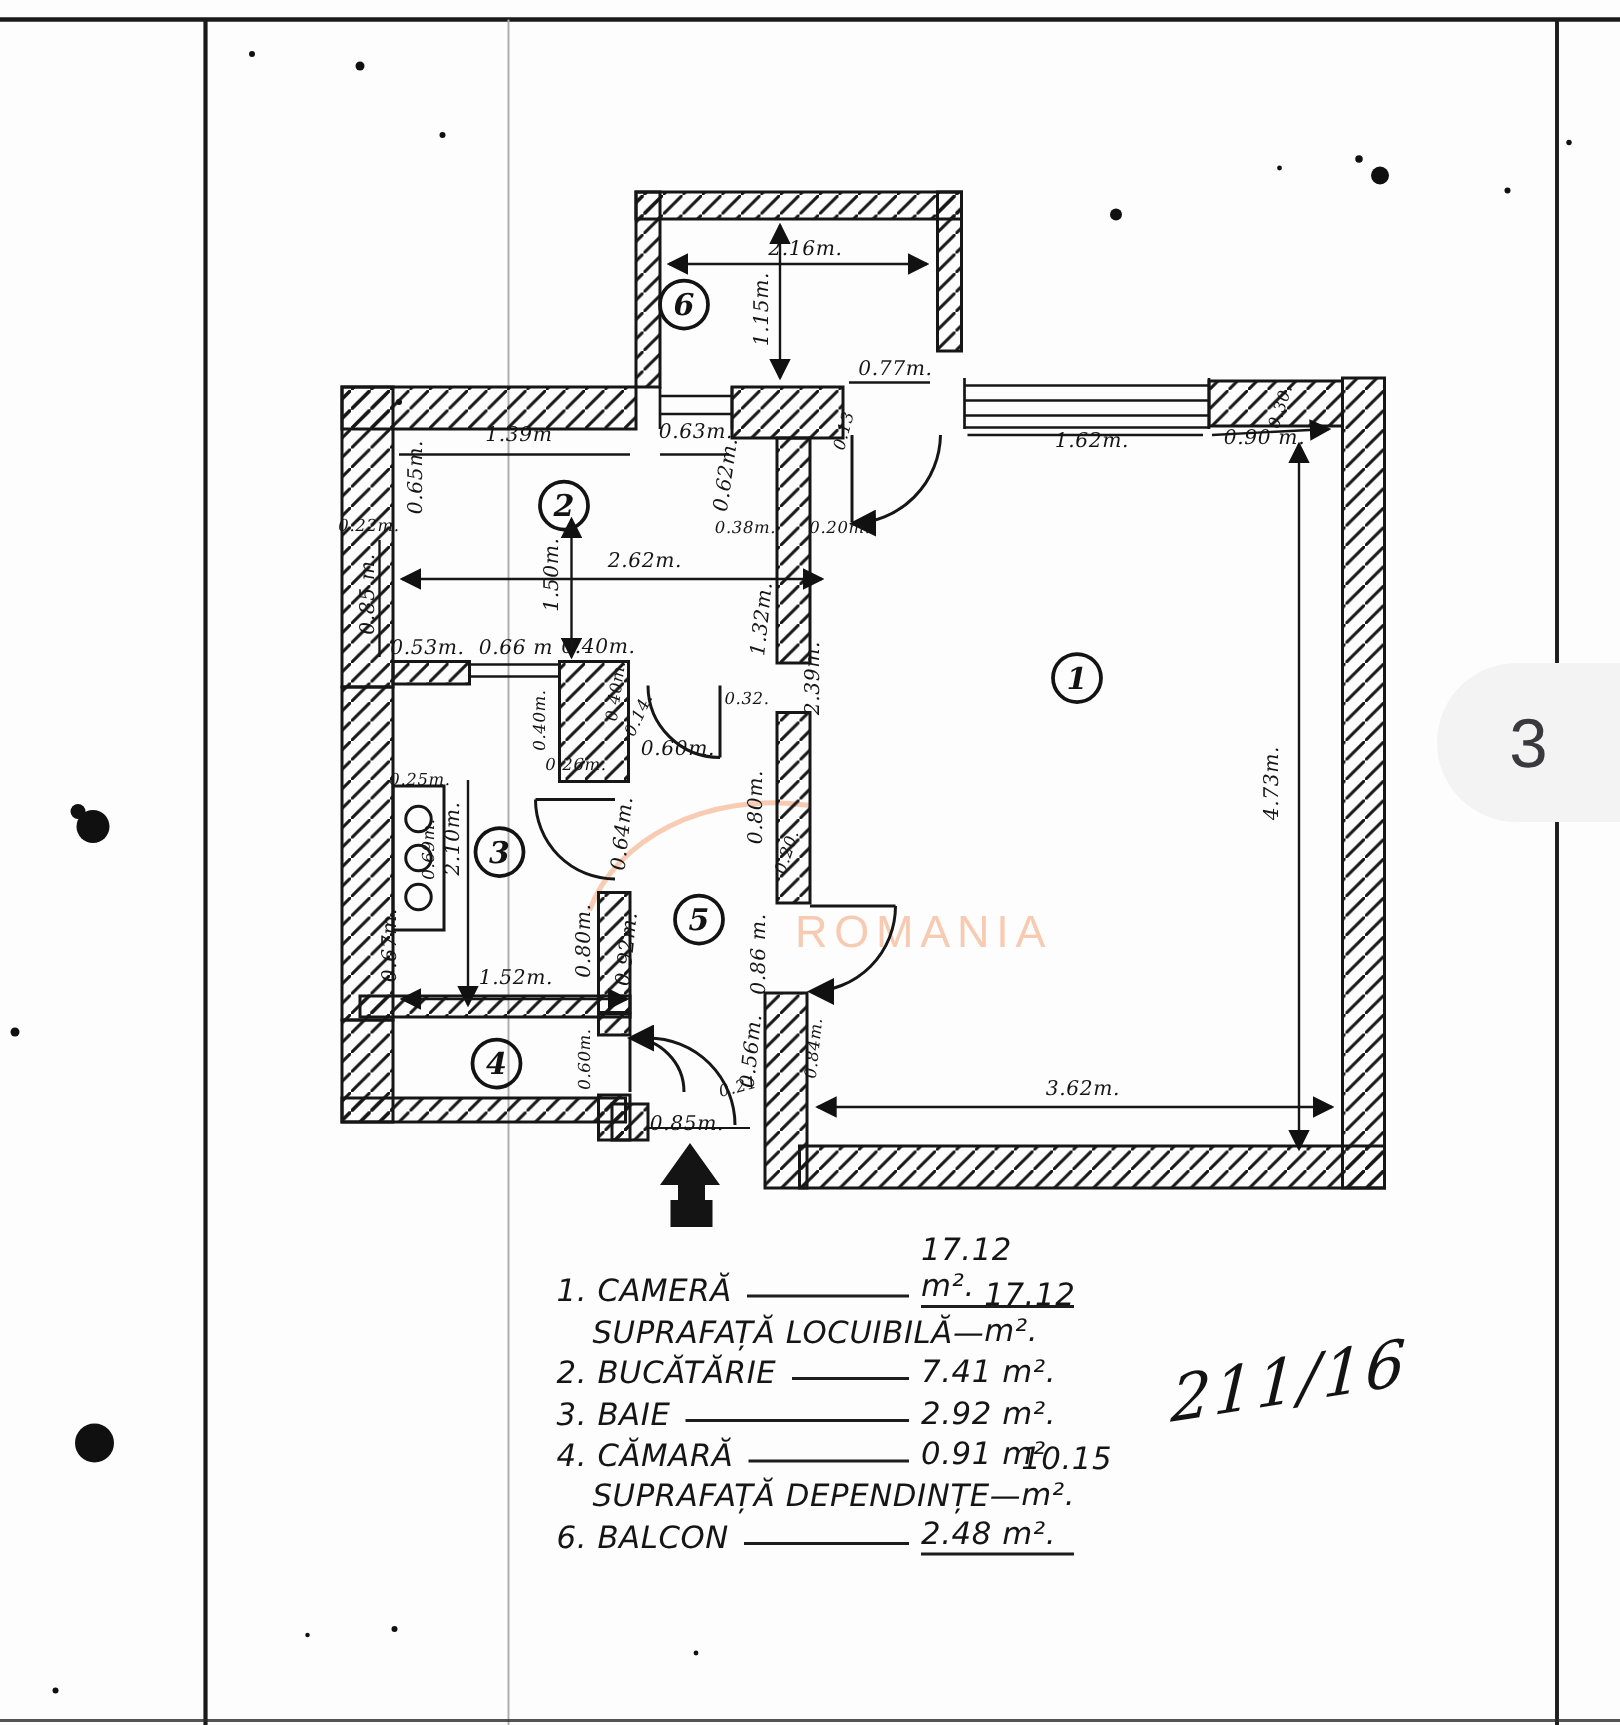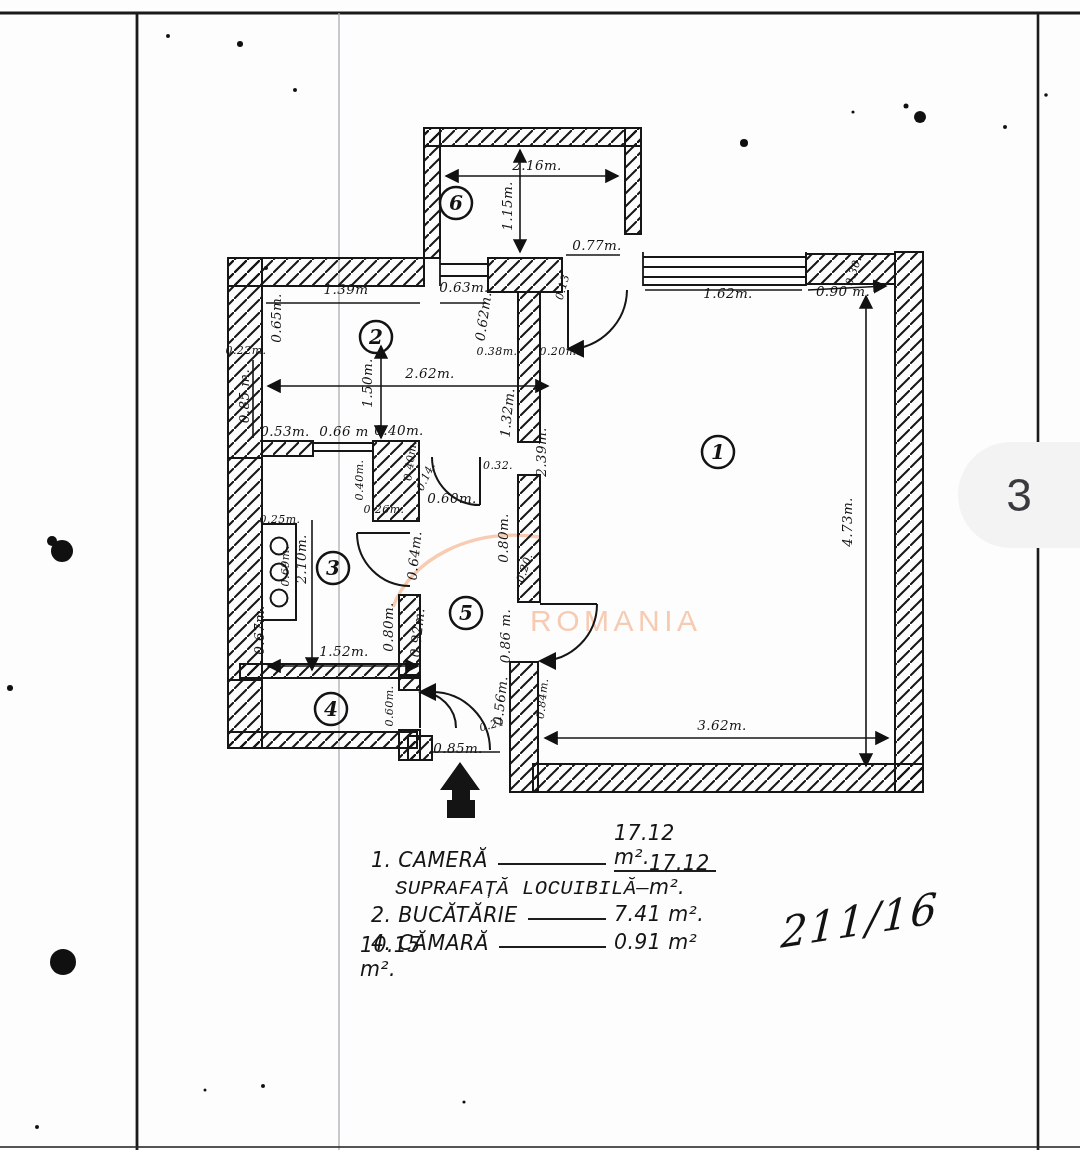--- a/index.html
+++ b/index.html
@@ -8,21 +8,21 @@
   svg{position:absolute;inset:0;}
   
   .dim{font-family:"DejaVu Serif",serif;font-style:italic;font-size:13.5px;fill:#151515;letter-spacing:.4px;}
   .dim.sm{font-size:11px;}
   .room-n{font-family:"DejaVu Serif",serif;font-style:italic;font-weight:700;font-size:20px;fill:#131313;}
   .wm-text{font-family:"Liberation Sans",sans-serif;font-size:30px;letter-spacing:4.5px;fill:#f6c3a6;}
   
   #legend{position:absolute;left:360px;top:845px;width:356px;color:#151515;
           font-family:"DejaVu Sans",sans-serif;font-style:italic;font-size:20.5px;font-weight:500;letter-spacing:.4px;}
   .lrow{display:flex;align-items:flex-end;height:27.4px;}
-  .lrow.summary .llab{flex:1;white-space:nowrap;padding-left:24px;font-family:Liberation Mono, monospace;}
+  .lrow.summary .llab{flex:1;white-space:nowrap;padding-left:24px;}
   .llab{white-space:nowrap;margin-left:11px;}
   .lead{flex:1;border-bottom:2.2px solid #1d1d1d;margin:0 8px 7px 10px;}
   .lval{flex:none;width:102px;padding-bottom:1px;}
   .lval.u{border-bottom:2.2px solid #1d1d1d;}
   
   .stamp{position:absolute;left:780px;top:896px;font-family:"DejaVu Serif",serif;font-style:italic;
          font-size:42px;color:#131313;transform:rotate(-9deg) skewX(-12deg);letter-spacing:2px;}
   
   .page-pill{position:absolute;right:0;top:442px;width:122px;height:106px;background:#f3f3f4;
              border-radius:53px 0 0 53px;display:flex;align-items:center;justify-content:center;
@@ -254,26 +254,37 @@
       <div class="lrow summary">
         <span class="llab">SUPRAFAȚĂ LOCUIBILĂ—</span>
         <span class="lval">17.12 m².</span>
       </div>
       <div class="lrow item">
         <span class="llab">2. BUCĂTĂRIE</span>
         <span class="lead"></span>
         <span class="lval">7.41 m².</span>
       </div>
       <div class="lrow item">
+        <span class="llab">3. BAIE</span>
+        <span class="lead"></span>
+        <span class="lval">2.92 m².</span>
+      </div>
+      <div class="lrow item">
         <span class="llab">4. CĂMARĂ</span>
         <span class="lead"></span>
         <span class="lval">0.91 m²</span>
       </div>
       <div class="lrow summary">
+        <span class="llab">SUPRAFAȚĂ DEPENDINȚE—</span>
         <span class="lval">10.15 m².</span>
+      </div>
+      <div class="lrow item-sub">
+        <span class="llab">6. BALCON</span>
+        <span class="lead"></span>
+        <span class="lval u">2.48 m².</span>
       </div>
       <div class="lrow summary">
       </div>
     </div>
 
   <div class="stamp">211/16</div>
 
   <div class="page-pill">
     <span>3</span>
   </div>

